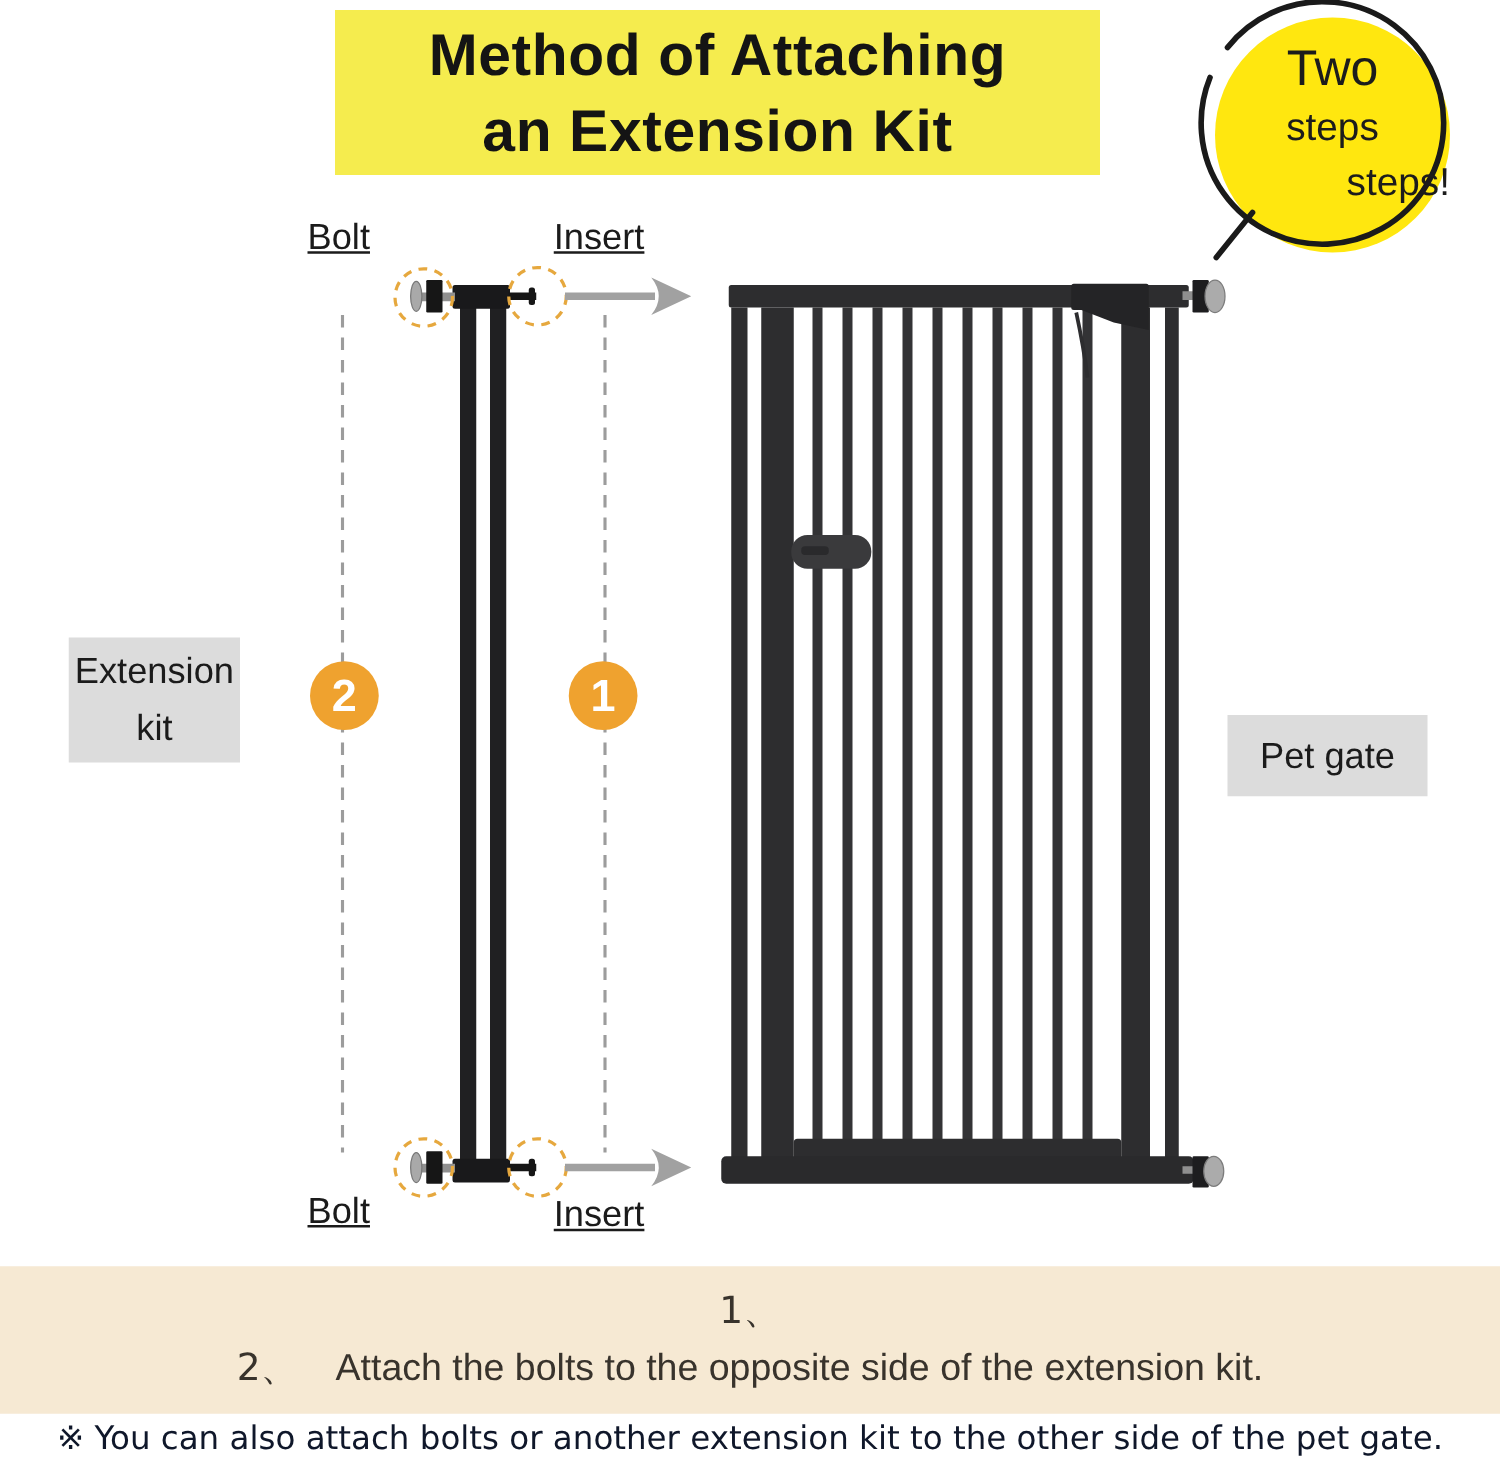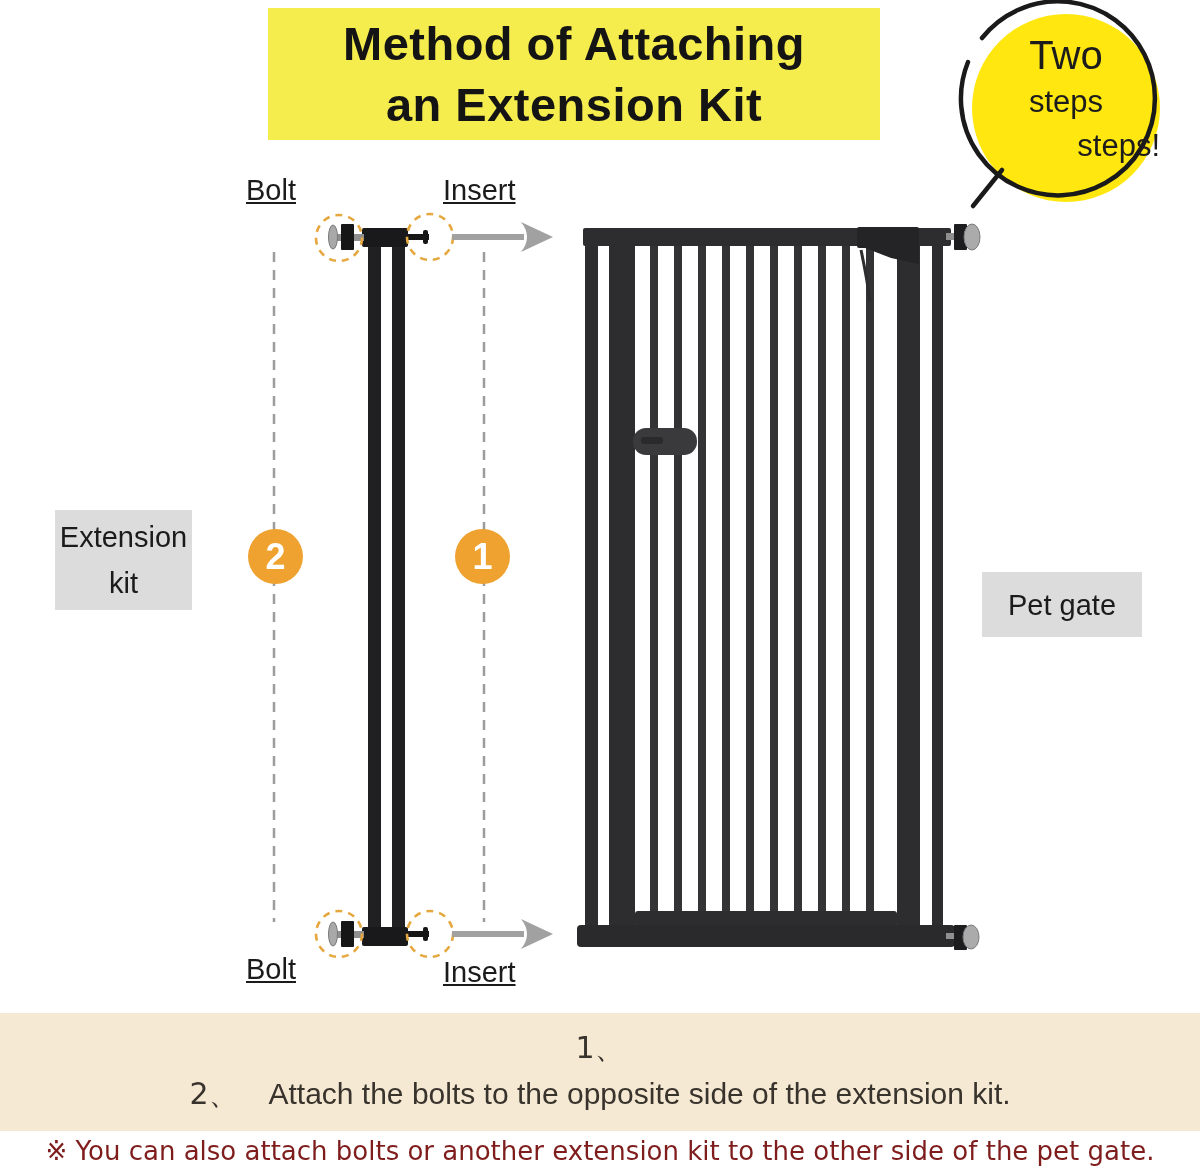--- a/index.html
+++ b/index.html
@@ -53,21 +53,21 @@
   .instr-row{
     left:0;width:1200px;display:flex;justify-content:center;align-items:baseline;gap:30px;
     color:#38332c;font-size:30px;
   }
   .instr-row-1{top:1028px;}
   .instr-row-2{top:1074px;}
   .instr-num{font-family:"DejaVu Sans","Liberation Sans",sans-serif;}
 
   .note-row{
     left:0;top:1136px;width:1200px;text-align:center;
-    color:#7f1d1d;font-size:26px;font-family:"DejaVu Sans","Liberation Sans",sans-serif;
+    color:#0f172a;font-size:26px;font-family:"DejaVu Sans","Liberation Sans",sans-serif;
   }
 </style>
 </head>
 <body>
 
 <div id="stage">
 
   <svg id="diagram-svg" width="1200" height="1174" viewBox="0 0 1200 1174">
 
     <g>

